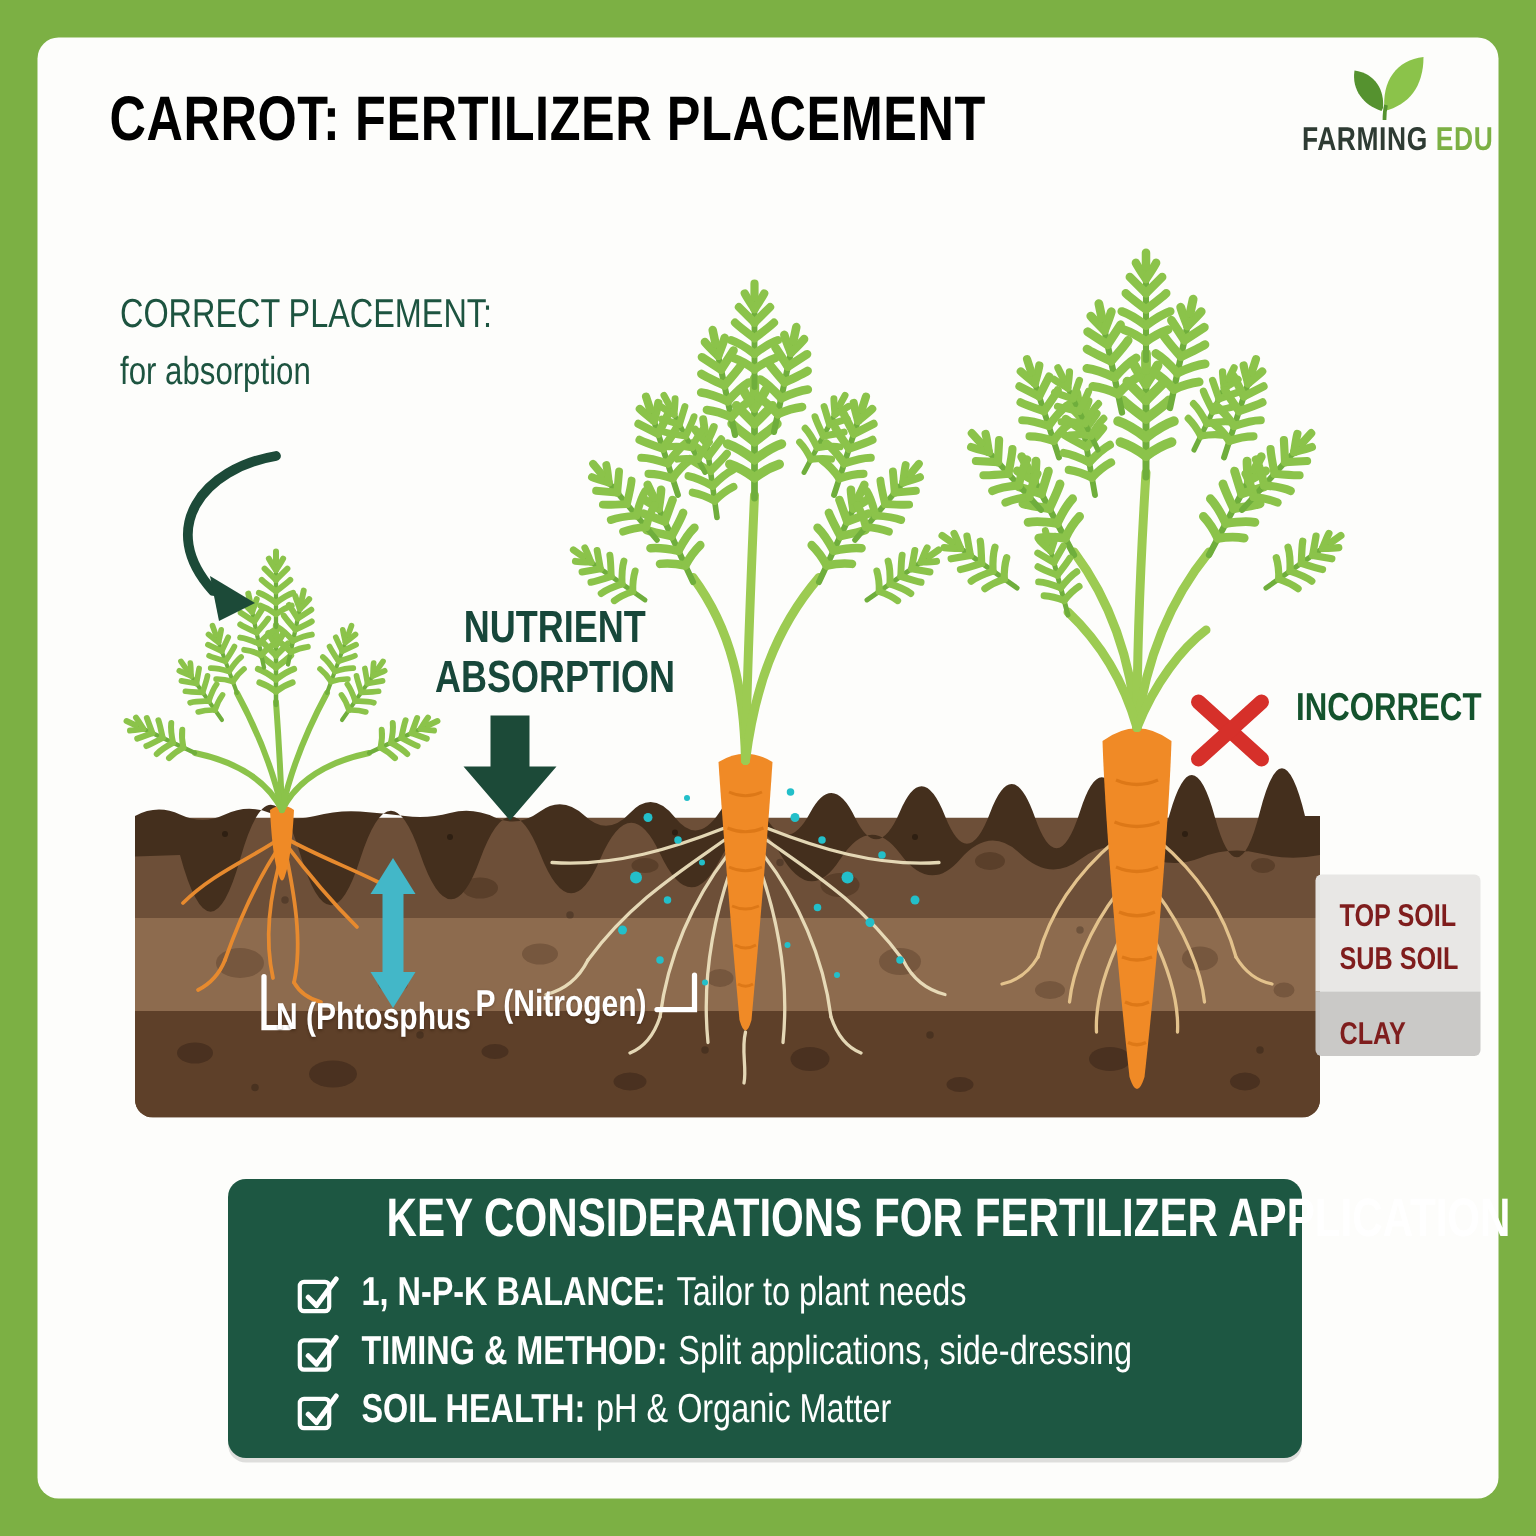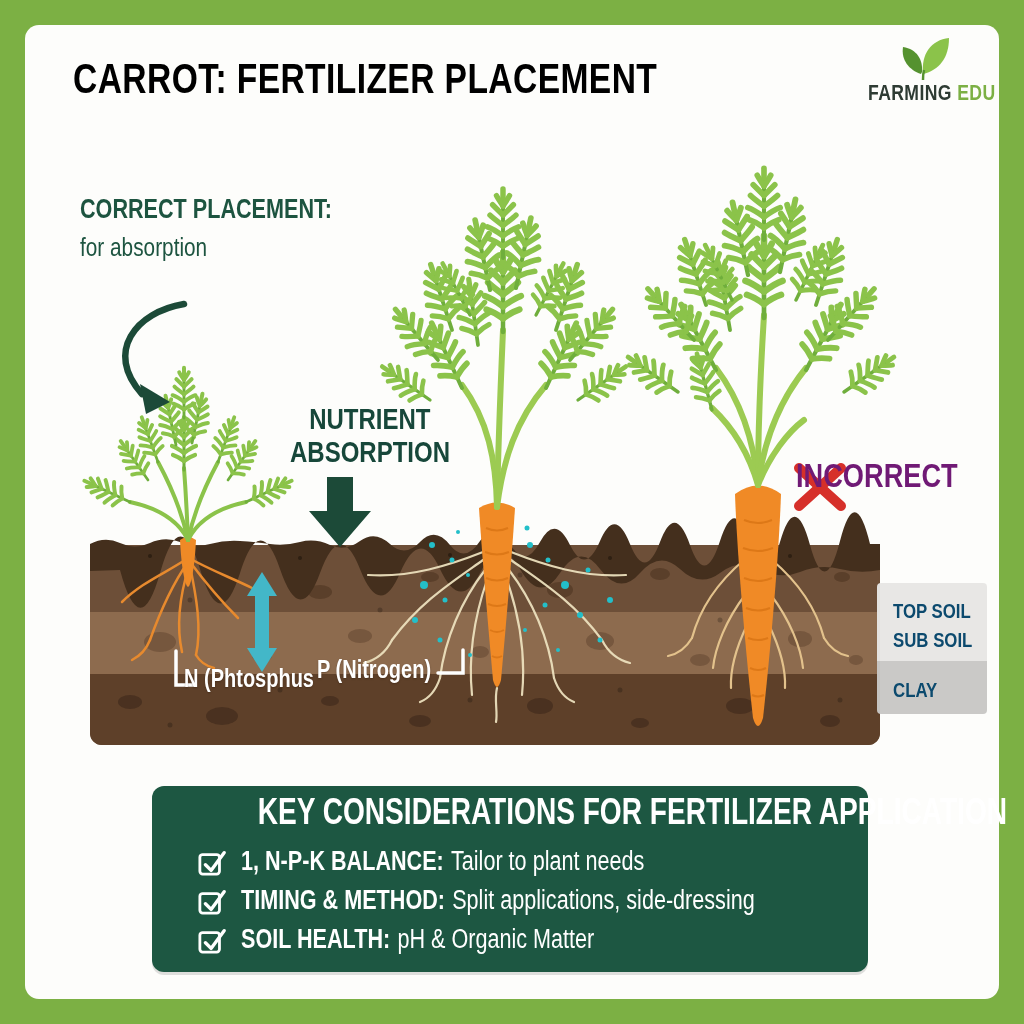--- a/index.html
+++ b/index.html
@@ -20,37 +20,37 @@
   .title{
     position:absolute;left:73px;top:55px;
     font-size:42px;font-weight:800;letter-spacing:.5px;color:#000000;
   }
   .logo{position:absolute;left:852px;top:34px;width:140px;text-align:center;}
   .logo .leaf{display:block;margin:0 auto;}
   .logo .brandline{font-size:22px;font-weight:800;letter-spacing:.5px;color:#2e3b33;}
   .logo .accent{color:#7cb044;}
 
   .correct-note{position:absolute;left:80px;top:194px;color:#1d5440;}
-  .correct-note .h{font-size:27px;font-weight:700;margin-bottom:6px;}
+  .correct-note .h{font-size:27px;font-weight:400;margin-bottom:6px;}
   .correct-note .l{font-size:26px;font-weight:500;line-height:1.25;}
 
   .nutrient-note{position:absolute;left:250px;top:402px;width:240px;text-align:center;
     color:#17473a;font-size:30px;font-weight:800;line-height:1.1;}
 
-  .incorrect-note{position:absolute;left:796px;top:456px;color:#701a75;
-    font-size:34px;font-weight:800;}
+  .incorrect-note{position:absolute;left:864px;top:456px;color:#14532d;
+    font-size:26px;font-weight:800;}
 
   .soil-word{position:absolute;color:#ffffff;font-size:25px;font-weight:700;
     text-shadow:0 1px 2px rgba(40,20,5,.35);}
   .n-word{left:184px;top:664px;}
   .p-word{left:317px;top:655px;}
 
-  .tags{position:absolute;left:877px;top:583px;width:110px;color:#0c4a6e;}
+  .tags{position:absolute;left:877px;top:583px;width:110px;color:#7f1d1d;}
   .tag-a{background:rgba(231,230,228,.97);height:78px;border-radius:4px 4px 0 0;padding:13px 0 0 16px;box-sizing:border-box;}
-  .tag-b{background:rgba(200,199,197,.97);height:53px;border-radius:0 0 4px 4px;padding:14px 0 0 16px;box-sizing:border-box;}
+  .tag-b{background:rgba(200,199,197,.97);height:43px;border-radius:0 0 4px 4px;padding:14px 0 0 16px;box-sizing:border-box;}
   .tag-row{font-size:21px;font-weight:800;line-height:1.4;}
 
   .key-panel{
     position:absolute;left:152px;top:786px;width:716px;height:186px;
     background:#1d5742;border-radius:12px;color:#fff;
     box-shadow:0 3px 0 rgba(0,0,0,.12);
   }
   .key-heading{margin-top:5px;text-align:center;font-size:36px;font-weight:800;}
   .key-items{margin:9px 0 0 46px;}
   .key-item{display:flex;align-items:center;height:39px;}

